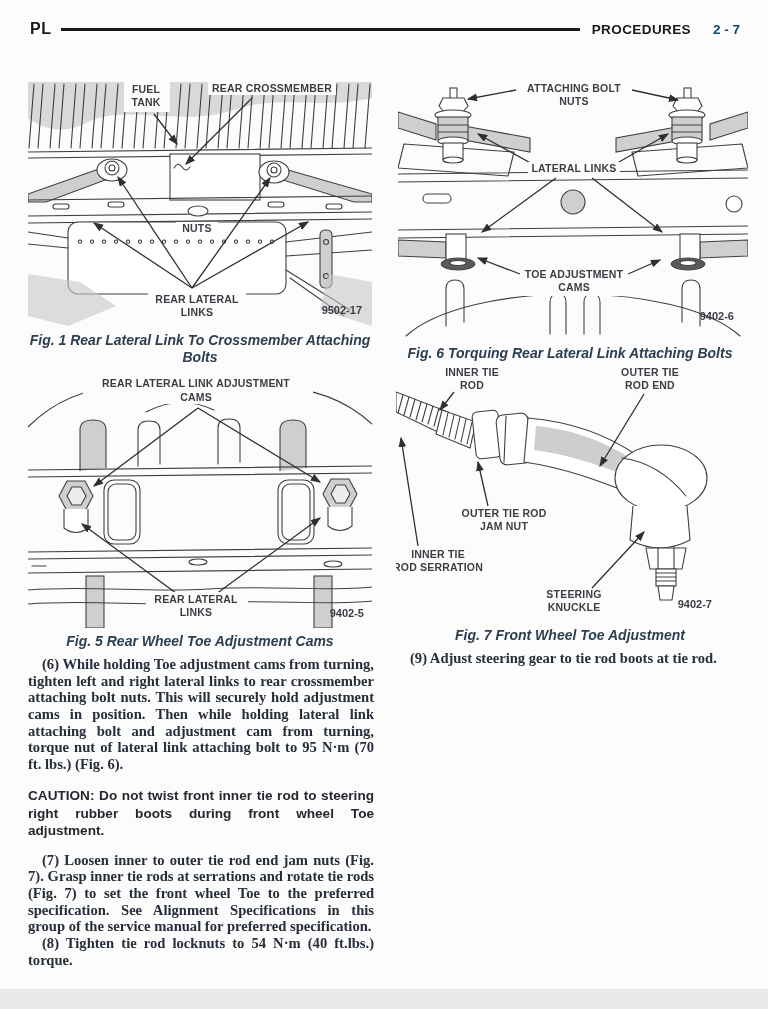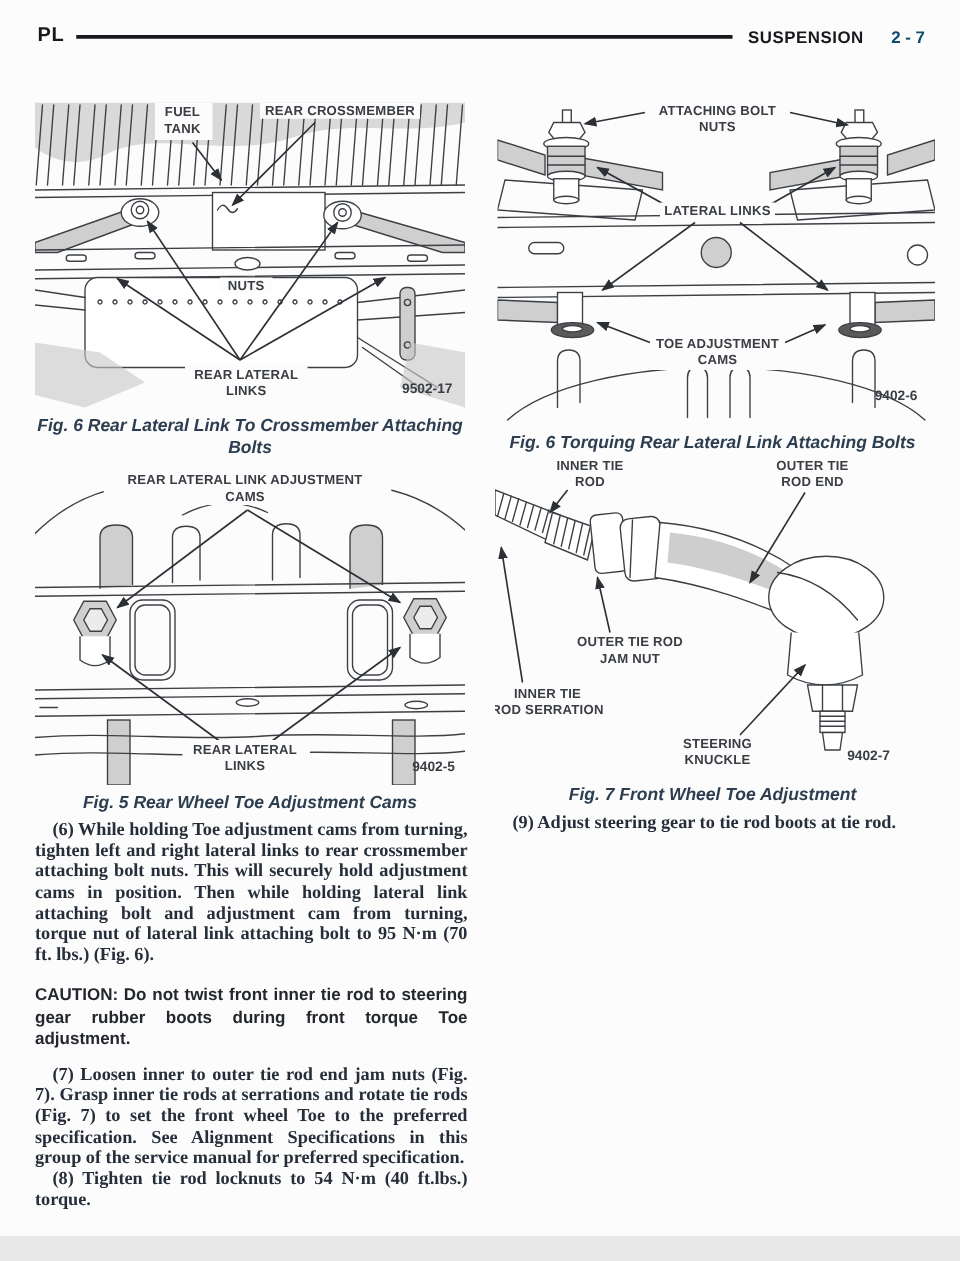--- a/index.html
+++ b/index.html
@@ -35,21 +35,21 @@
        line-height:1.26;color:#24282e;margin:15px 0 13px 0 !important;text-indent:0 !important;}
 </style>
 </head>
 <body>
 
 <div id="page">
 
   <div id="hdr">
     <span class="code">PL</span>
     <span class="rule"></span>
-    <span class="sect">SUSPENSION</span>
+    <span class="sect">PROCEDURES</span>
     <span class="pg">2 - 7</span>
   </div>
 
   <svg class="fig" style="left:28px;top:82px" width="344" height="248" viewBox="0 0 344 248">
     <defs>
       <marker id="ah4" markerWidth="9" markerHeight="8" refX="7" refY="3" orient="auto">
         <path d="M0,0 L8,3 L0,6 z" fill="#2c3034"></path>
       </marker>
     </defs>
 
@@ -99,21 +99,21 @@
     <text class="fl" x="118" y="24" text-anchor="middle">TANK</text>
     <rect class="bk" x="180" y="0" width="128" height="13"></rect>
     <text class="fl" x="244" y="10" text-anchor="middle">REAR CROSSMEMBER</text>
     <rect class="bk" x="148" y="140" width="42" height="12"></rect>
     <text class="fl" x="169" y="150" text-anchor="middle">NUTS</text>
     <rect class="bk" x="120" y="210" width="98" height="30"></rect>
     <text class="fl" x="169" y="221" text-anchor="middle">REAR LATERAL</text>
     <text class="fl" x="169" y="234" text-anchor="middle">LINKS</text>
     <text class="ref" x="334" y="232" text-anchor="end">9502-17</text>
   </svg>
-  <div class="cap" style="left:28px;top:332px;width:344px">Fig. 6 Rear Lateral Link To Crossmember Attaching Bolts</div>
+  <div class="cap" style="left:28px;top:332px;width:344px">Fig. 1 Rear Lateral Link To Crossmember Attaching Bolts</div>
 
   <svg class="fig" style="left:398px;top:82px" width="350" height="256" viewBox="0 0 350 256">
     <defs>
       <marker id="ah6" markerWidth="9" markerHeight="8" refX="7" refY="3" orient="auto">
         <path d="M0,0 L8,3 L0,6 z" fill="#2c3034"></path>
       </marker>
     </defs>
 
     <polygon class="g" points="0,30 38,42 38,58 0,46"></polygon>
     <polygon class="g" points="66,44 132,56 132,70 66,58"></polygon>
@@ -276,21 +276,21 @@
     <text class="fl" x="42" y="194" text-anchor="middle">INNER TIE</text>
     <text class="fl" x="42" y="207" text-anchor="middle">ROD SERRATION</text>
     <text class="fl" x="178" y="234" text-anchor="middle">STEERING</text>
     <text class="fl" x="178" y="247" text-anchor="middle">KNUCKLE</text>
     <text class="ref" x="316" y="244" text-anchor="end">9402-7</text>
   </svg>
   <div class="cap" style="left:390px;top:627px;width:360px">Fig. 7 Front Wheel Toe Adjustment</div>
 
   <div class="col" style="left:28px;top:656px;width:346px">
     <p>(6) While holding Toe adjustment cams from turning, tighten left and right lateral links to rear crossmember attaching bolt nuts. This will securely hold adjustment cams in position. Then while holding lateral link attaching bolt and adjustment cam from turning, torque nut of lateral link attaching bolt to 95 N·m (70 ft. lbs.) (Fig. 6).</p>
-    <p class="caution">CAUTION:  Do not twist front inner tie rod to steering gear rubber boots during front torque Toe adjustment.</p>
+    <p class="caution">CAUTION:  Do not twist front inner tie rod to steering right rubber boots during front wheel Toe adjustment.</p>
     <p>(7) Loosen inner to outer tie rod end jam nuts (Fig. 7). Grasp inner tie rods at serrations and rotate tie rods (Fig. 7) to set the front wheel Toe to the preferred specification. See Alignment Specifications in this group of the service manual for preferred specification.</p>
     <p>(8) Tighten tie rod locknuts to 54 N·m (40 ft.lbs.) torque.</p>
   </div>
 
   <div class="col" style="left:396px;top:650px;width:364px">
     <p>(9) Adjust steering gear to tie rod boots at tie rod.</p>
   </div>
 
 </div>
 

